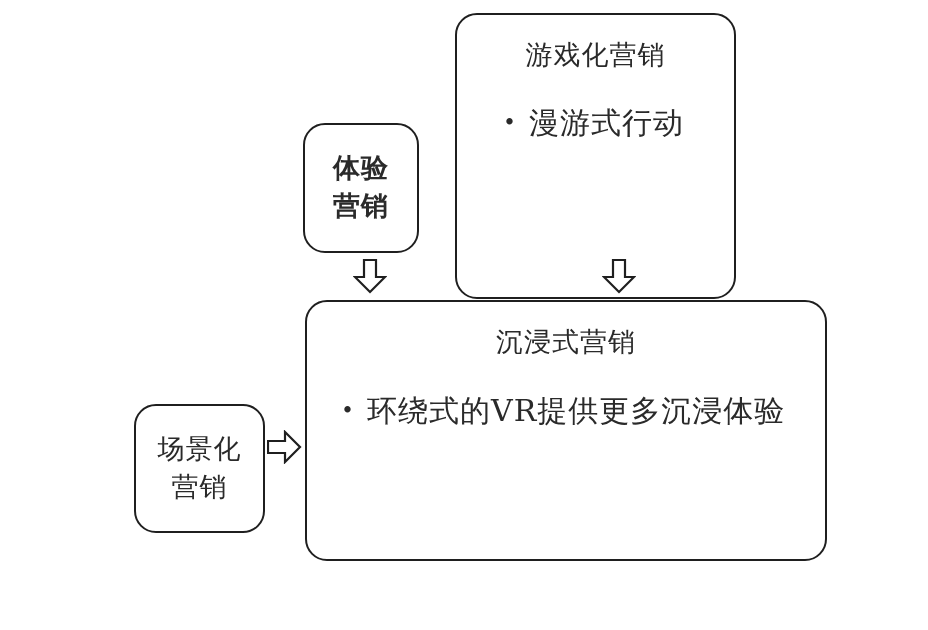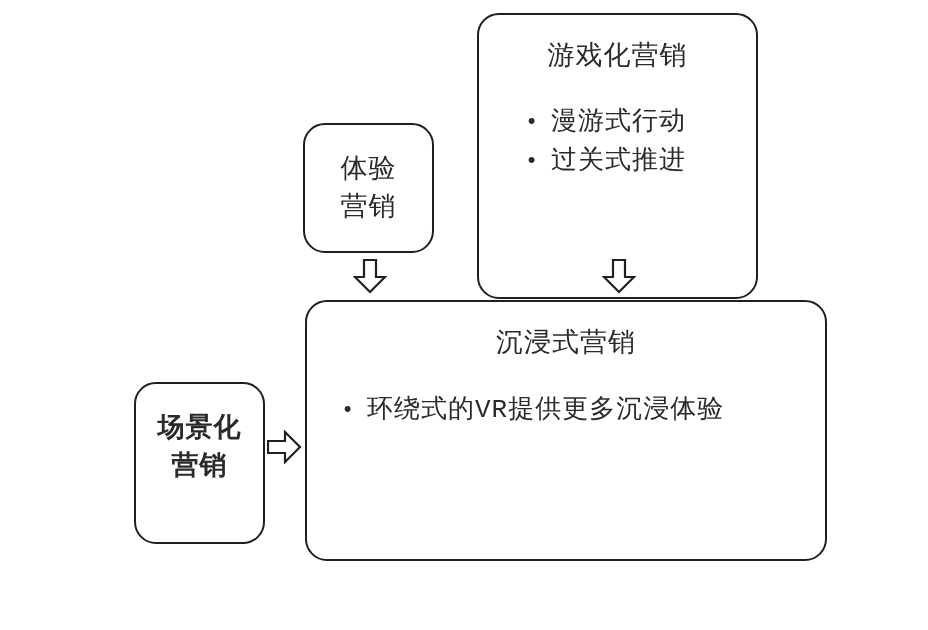--- a/index.html
+++ b/index.html
@@ -4,44 +4,43 @@
 <style>
   html, body { margin: 0; padding: 0; background: #ffffff; }
   body { width: 928px; height: 630px; position: relative; overflow: hidden;
          font-family: "DejaVu Serif", "Liberation Serif", serif; color: #2a2a2a; }
   .box { position: absolute; box-sizing: border-box; border: 2.5px solid #1f1f1f;
          border-radius: 22px; background: #fff; }
   .title { position: absolute; left: 0; right: 0; text-align: center; font-size: 27px;
            letter-spacing: 1px; }
   .stack { position: absolute; left: 0; right: 0; text-align: center; font-size: 27px;
            line-height: 38px; letter-spacing: 1px; }
-  .list { position: absolute; margin: 0; padding: 0; list-style: none; font-size: 26px; font-family: Liberation Mono, monospace; }
+  .list { position: absolute; margin: 0; padding: 0; list-style: none; font-size: 30px; }
   .list li { position: relative; padding-left: 26px; white-space: nowrap; letter-spacing: 1px; }
   .list li::before { content: "•"; position: absolute; left: 0; top: 0; font-size: 22px; }
   .arrow { position: absolute; }
 </style>
 </head>
 <body>
 
-<div class="box" style="left:477px; top:13px; width:281px; height:286px;">
+<div class="box" style="left:455px; top:13px; width:281px; height:286px;">
   <div class="title" style="top:22px;">游戏化营销</div>
   <ul class="list" style="left:46px; top:88px; line-height:39px;">
     <li>漫游式行动</li>
-    <li>过关式推进</li>
   </ul>
 </div>
 
-<div class="box" style="left:303px; top:123px; width:131px; height:130px;">
+<div class="box" style="left:303px; top:123px; width:116px; height:130px;font-weight:bold;">
   <div class="stack" style="top:24px;">
     <div>体验</div>
     <div>营销</div>
   </div>
 </div>
 
-<div class="box" style="left:134px; top:382px; width:131px; height:162px;font-weight:bold;">
+<div class="box" style="left:134px; top:404px; width:131px; height:129px;">
   <div class="stack" style="top:24px;">
     <div>场景化</div>
     <div>营销</div>
   </div>
 </div>
 
 <div class="box" style="left:305px; top:300px; width:522px; height:261px;">
   <div class="title" style="top:22px;">沉浸式营销</div>
   <ul class="list" style="left:34px; top:89px; line-height:39.5px;">
     <li>环绕式的VR提供更多沉浸体验</li>

